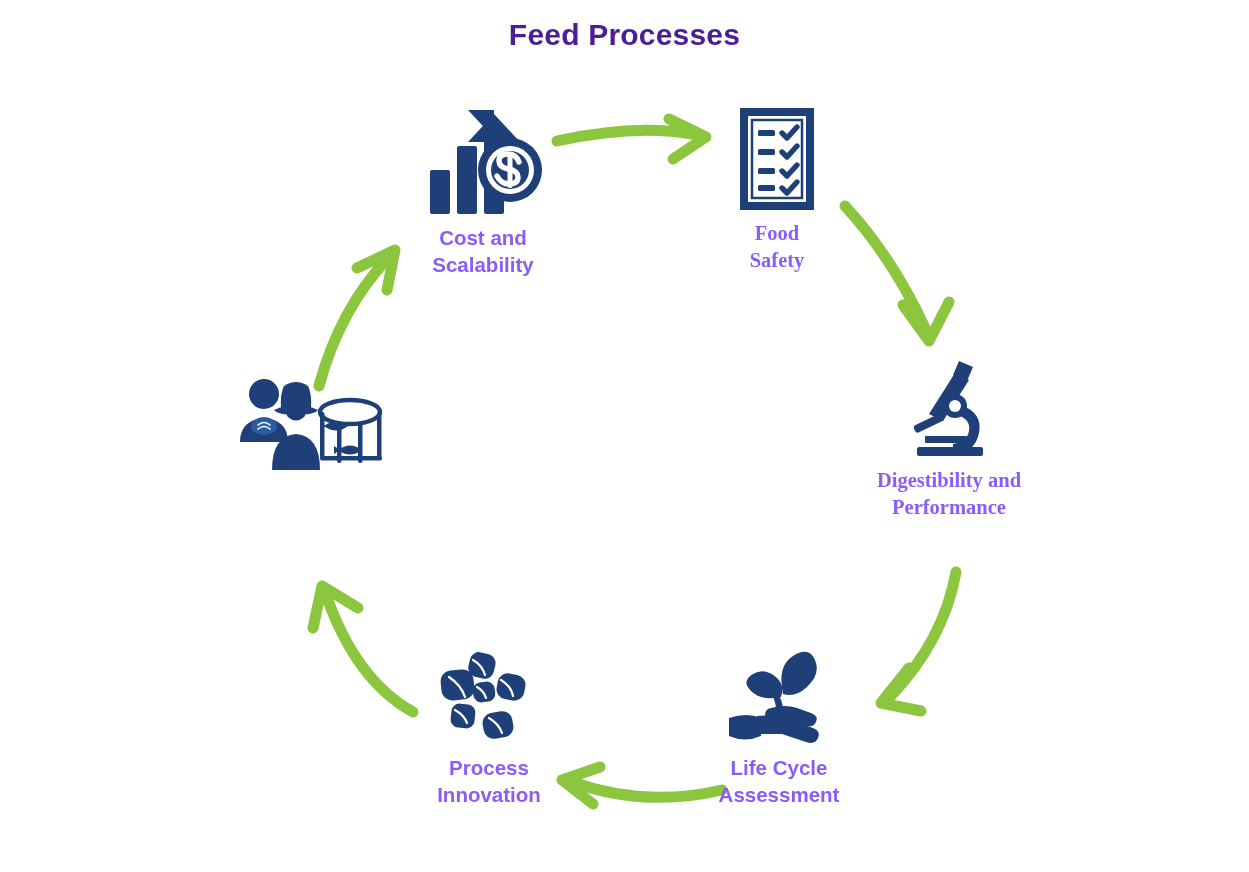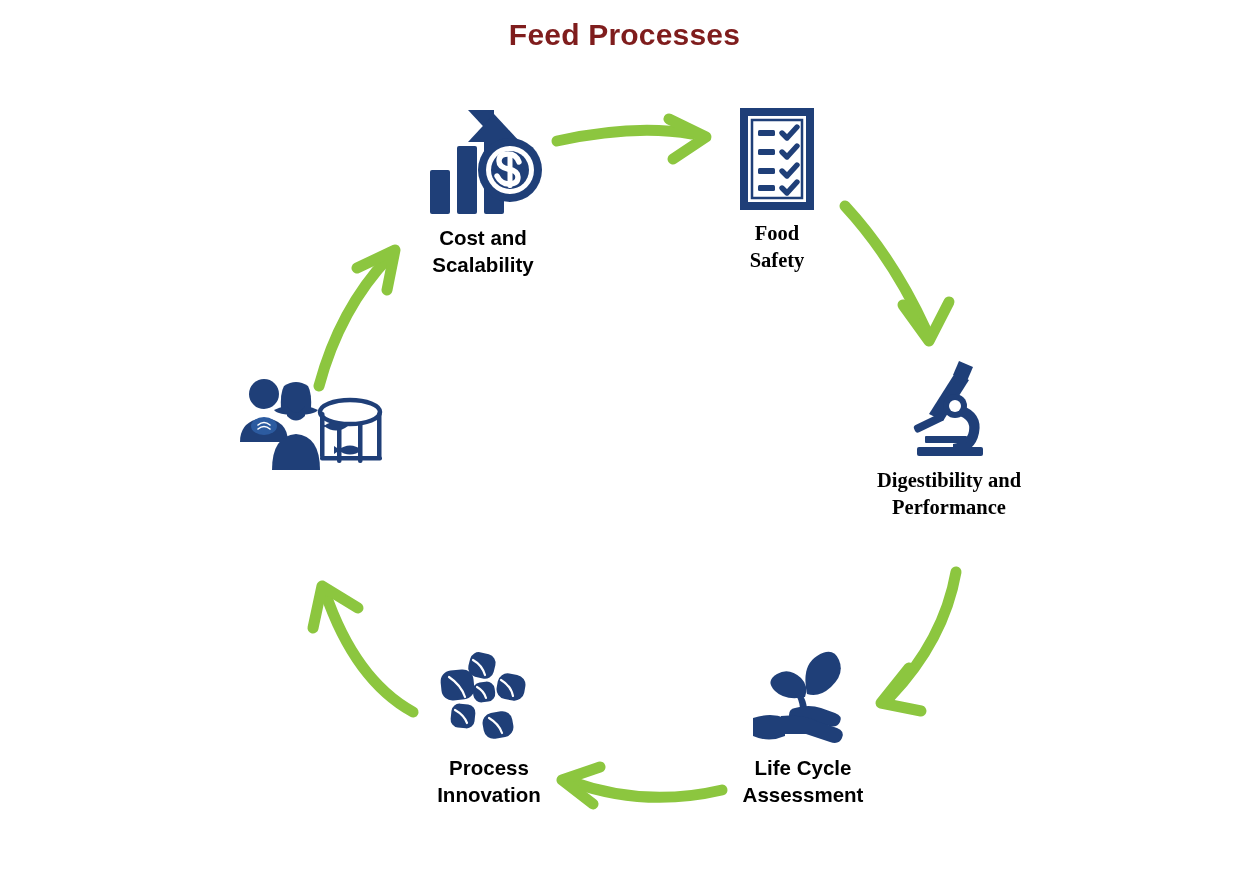--- a/index.html
+++ b/index.html
@@ -18,54 +18,54 @@
     overflow: hidden;
   }
   #diagram-title {
     position: absolute;
     top: 18px;
     left: 0;
     width: 1249px;
     text-align: center;
     font-size: 30px;
     font-weight: bold;
-    color: #7f1d1d;
+    color: #4c1d95;
     letter-spacing: 0.2px;
   }
   .node {
     position: absolute;
     width: 230px;
     text-align: center;
   }
   .node-icon {
     display: block;
     margin: 0 auto;
     line-height: 0;
   }
   .node-label {
     margin-top: 8px;
     font-size: 20.5px;
     font-weight: bold;
-    color: #000000;
+    color: #8b5cf6;
     line-height: 1.32;
     white-space: pre-line;
   }
   .arrow-layer {
     position: absolute;
     top: 0;
     left: 0;
     width: 1249px;
     height: 872px;
     pointer-events: none;
   }
   
   #node-cost        { left: 368px; top: 108px; }
   #node-food        { left: 662px; top: 108px; font-family: Liberation Serif, serif; }
   #node-digest      { left: 834px; top: 359px; font-family: Liberation Serif, serif; }
-  #node-lca         { left: 688px; top: 650px; }
+  #node-lca         { left: 664px; top: 650px; }
   #node-process     { left: 374px; top: 650px; }
   #node-commercial  { left: 194px; top: 378px; }
 </style>
 </head>
 <body>
 
 <div id="canvas">
 
   <div id="diagram-title">Feed Processes</div>
 

